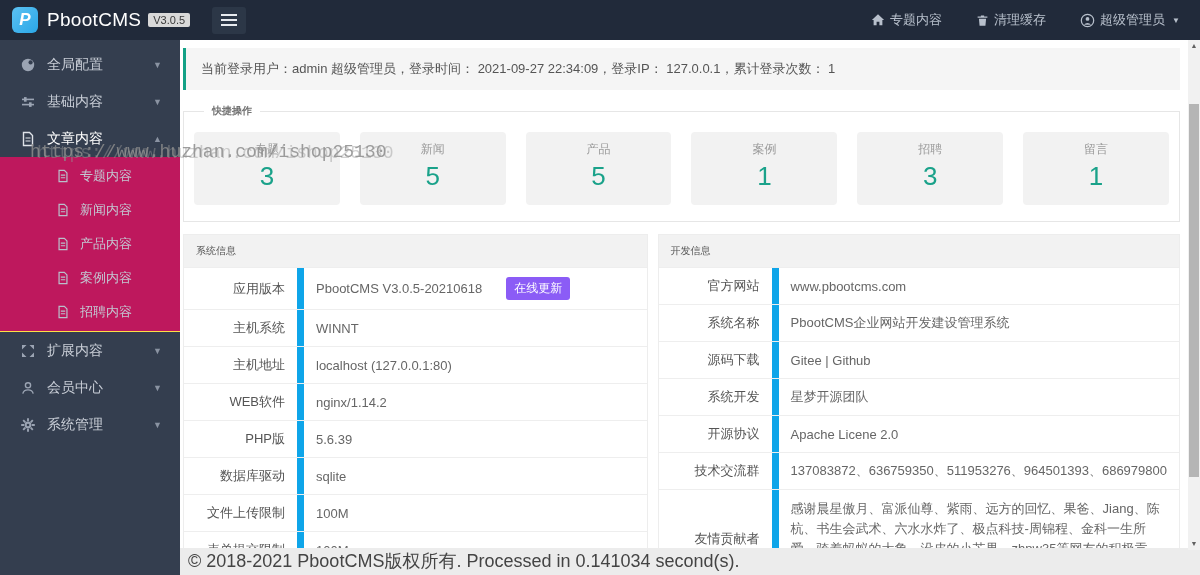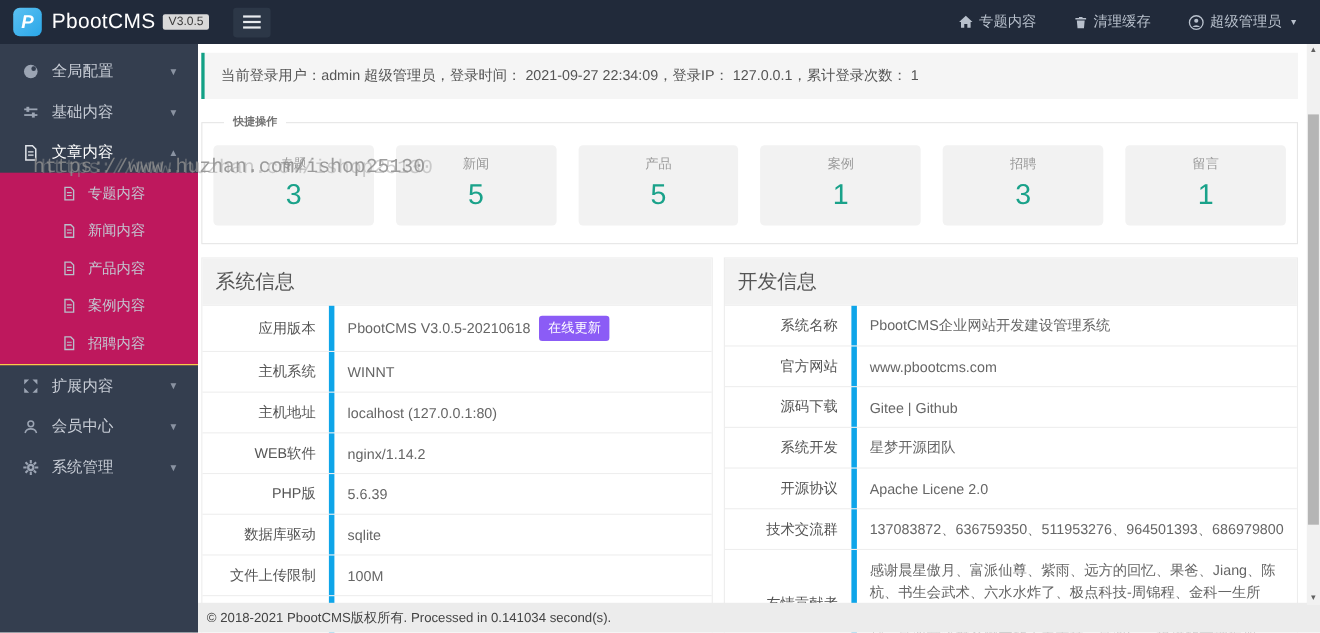--- a/index.html
+++ b/index.html
@@ -43,33 +43,33 @@
   fieldset.quick { border:1px solid #e6e6e6; padding:14px 10px 16px; margin-bottom:12px; }
   fieldset.quick legend { margin-left:10px; padding:0 8px; font-size:10px; color:#737373;font-weight:bold; }
   .cards { display:flex; gap:20px; }
   .card { flex:1; background:#f2f2f2; border-radius:4px; text-align:center;
     padding:9px 0 13px; cursor:pointer; }
   .card .c-label { font-size:12px; color:#9a9a9a; }
   .card .c-num { font-size:26px; color:#1aa28a; margin-top:3px; }
 
   .info-row { display:flex; gap:10px; }
   .itable { flex:1; border:1px solid #ededed; }
-  .t-head { background:#f2f2f2; padding:9px 12px; font-size:18px; color:#555; }
+  .t-head { background:#f2f2f2; padding:9px 12px; font-size:10px; color:#555; }
   .t-row { display:flex; border-top:1px solid #eee; font-size:13px; align-items:stretch; }
   .t-row .lbl { flex:0 0 120px; text-align:right; color:#555; padding:9px 12px;
-    border-right:5px solid #0ea5e9; display:flex; align-items:center; justify-content:flex-end; }
+    border-right:7px solid #0ea5e9; display:flex; align-items:center; justify-content:flex-end; }
   .t-row .val { flex:1; padding:9px 12px; color:#666; display:flex; align-items:center;
-    white-space:nowrap; overflow:hidden; }
+    white-space:nowrap; overflow:hidden;gap:16px; }
   .t-row .val.wrap { white-space:normal; line-height:1.55; align-items:flex-start; }
   .badge { background:#8b5cf6; color:#fff; font-size:12px; padding:3px 8px; border-radius:3px;
     margin-left:8px; cursor:pointer; border:none;text-align:center; }
 
   
   .footer { position:absolute; left:175px; bottom:0; width:1025px; height:27px;
-    background:#ececec; color:#444; font-size:12px; line-height:27px; padding:0 13px;
+    background:#ececec; color:#444; font-size:18px; line-height:27px; padding:0 13px;
     z-index:4; }
 
   
   .scrollbar { position:absolute; right:0; top:40px; width:12px; height:510px;
     background:#f1f1f1; z-index:6; }
   .sb-arrow { position:absolute; left:0; width:12px; height:12px; font-size:7px; color:#606060;
     text-align:center; line-height:12px; }
   .sb-up { top:0; } .sb-down { bottom:0; }
   .sb-thumb { position:absolute; left:1px; top:64px; width:10px; height:373px; background:#b5b5b5; }
 
@@ -307,26 +307,26 @@
       </div>
       <div class="t-row">
         <div class="lbl">表单提交限制</div>
         <div class="val">100M</div>
       </div>
     </div>
 
     <div class="itable">
       <div class="t-head">开发信息</div>
       <div class="t-row">
+        <div class="lbl">官方网站</div>
+        <div class="val">www.pbootcms.com</div>
+      </div>
+      <div class="t-row">
         <div class="lbl">系统名称</div>
         <div class="val">PbootCMS企业网站开发建设管理系统</div>
-      </div>
-      <div class="t-row">
-        <div class="lbl">官方网站</div>
-        <div class="val">www.pbootcms.com</div>
       </div>
       <div class="t-row">
         <div class="lbl">源码下载</div>
         <div class="val">Gitee | Github</div>
       </div>
       <div class="t-row">
         <div class="lbl">系统开发</div>
         <div class="val">星梦开源团队</div>
       </div>
       <div class="t-row">

